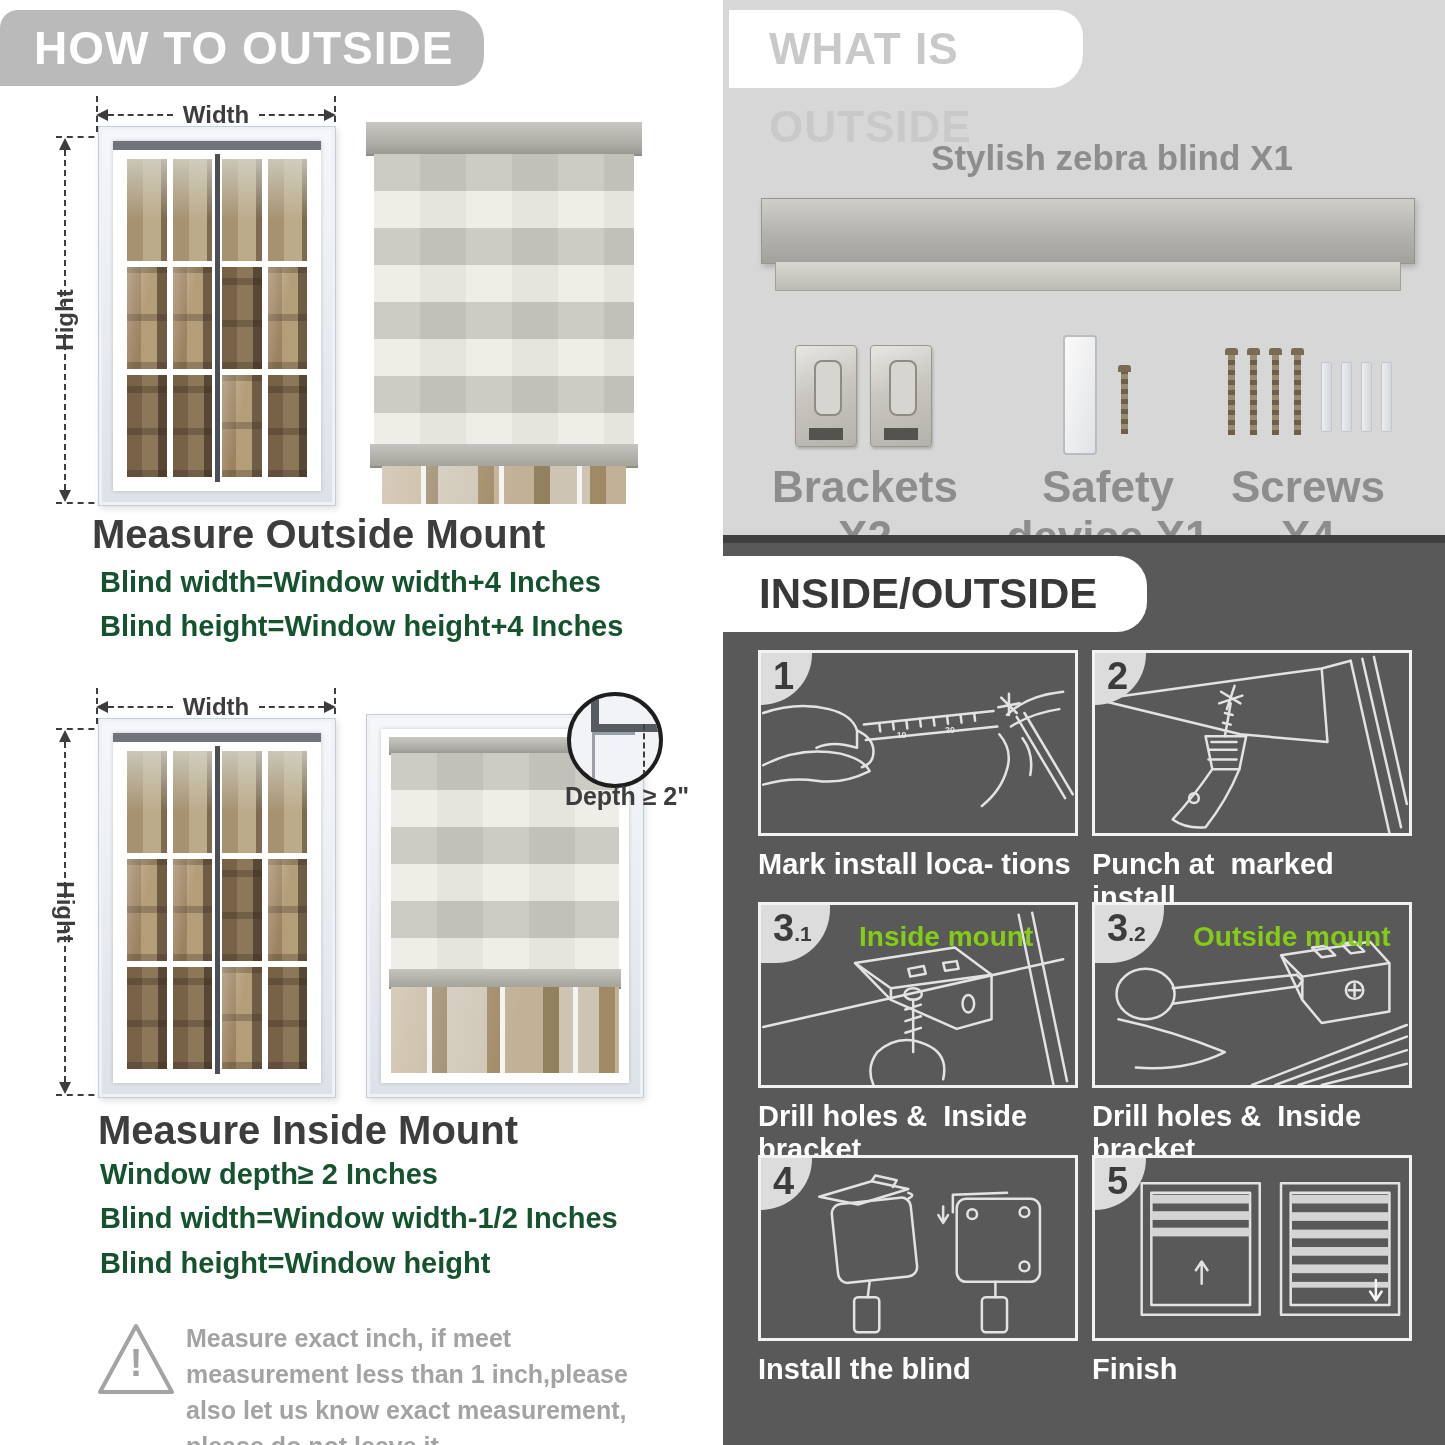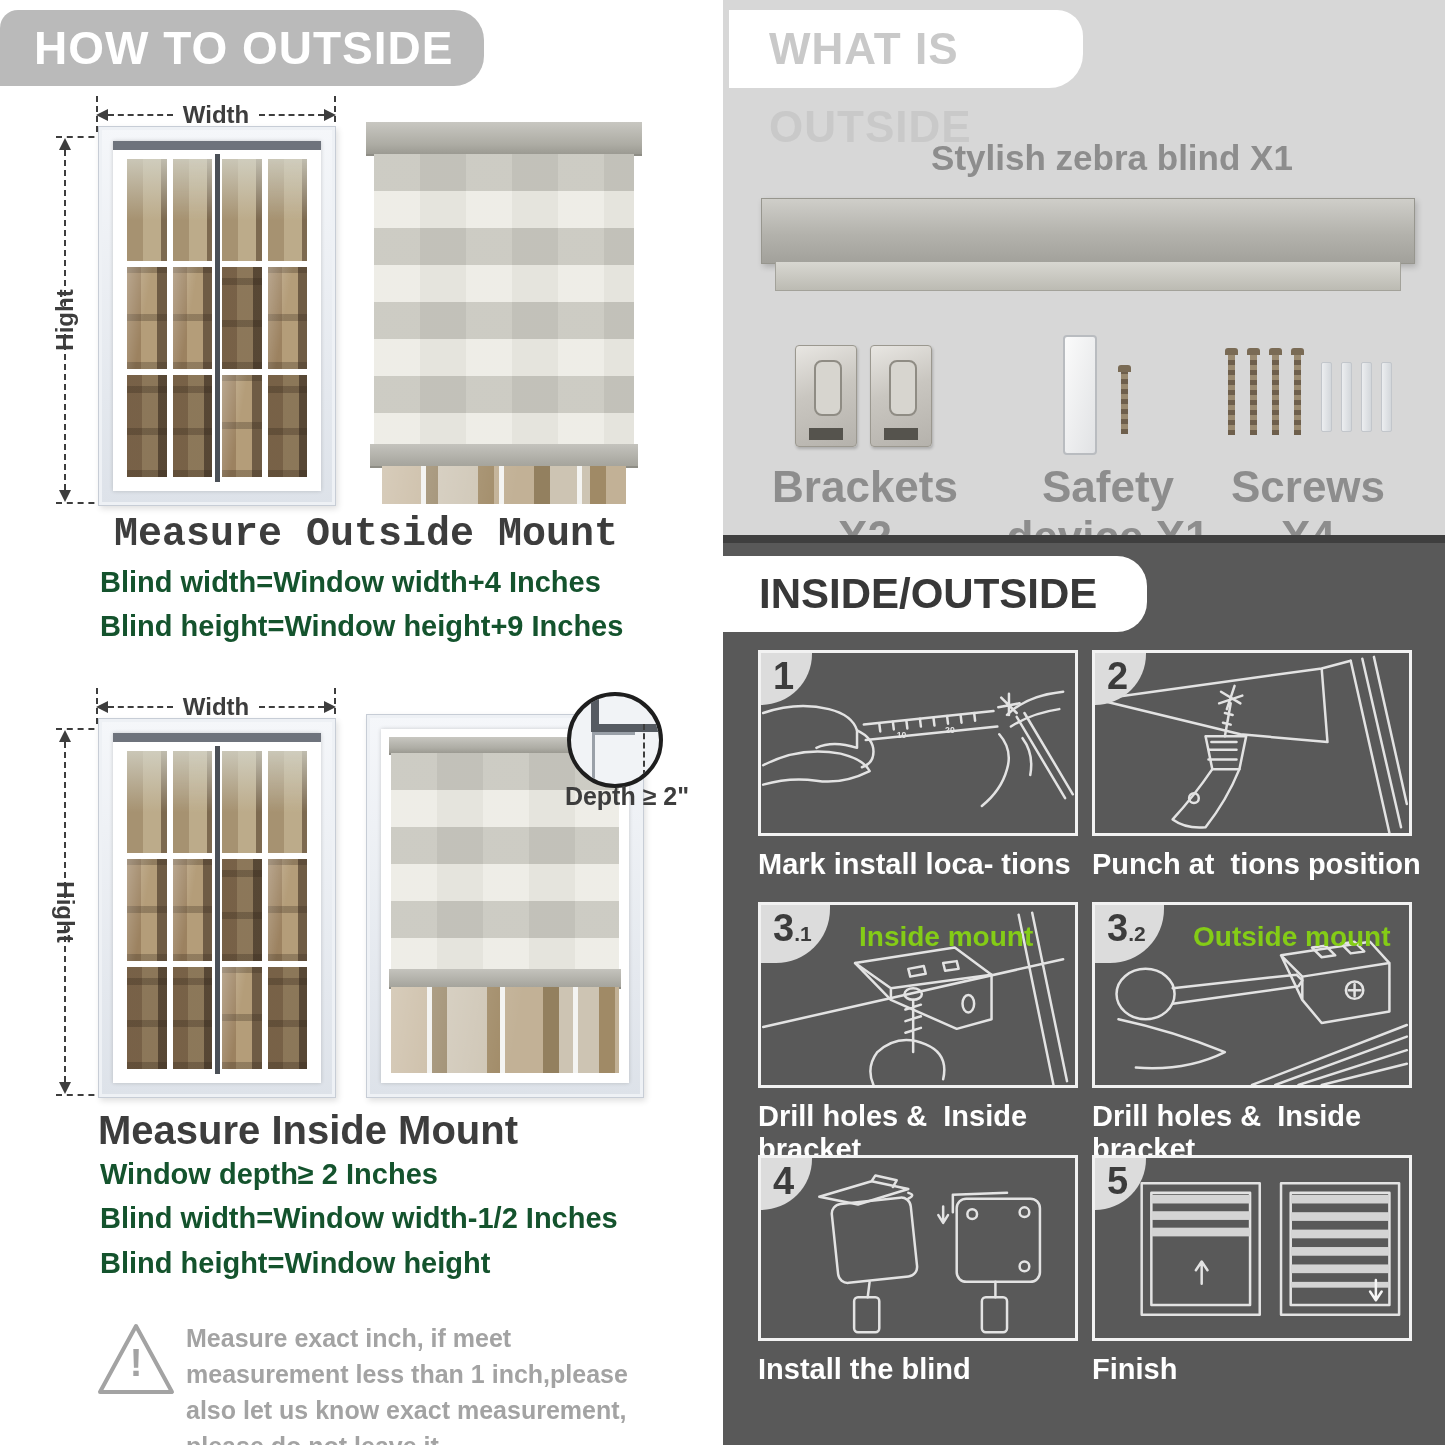--- a/index.html
+++ b/index.html
@@ -163,23 +163,23 @@
     <div class="abs cassette" style="left:0;top:0;right:0;height:32px;"></div>
     <div class="abs zstripes" style="left:8px;right:8px;top:32px;height:290px;"></div>
     <div class="abs zrail" style="left:4px;right:4px;top:322px;height:22px;"></div>
     <div class="abs street" style="left:16px;right:16px;top:344px;bottom:0;">
       <span class="mull" style="left:48%;"></span>
       <span class="mull" style="left:16%;"></span>
       <span class="mull" style="left:80%;"></span>
     </div>
   </div>
 
-  <div class="abs sec-heading" style="left:114px;top:512px;font-family:Liberation Mono, monospace;">Measure Outside Mount</div>
+  <div class="abs sec-heading" style="left:92px;top:512px;">Measure Outside Mount</div>
   <div class="abs formula" style="left:100px;top:566px;">Blind width=Window width+4 Inches</div>
-  <div class="abs formula" style="left:100px;top:610px;">Blind height=Window height+9 Inches</div>
+  <div class="abs formula" style="left:100px;top:610px;">Blind height=Window height+4 Inches</div>
 
   <div class="abs h-arrow" style="left:96px;top:696px;width:240px;">
     <span class="v-endline" style="left:0;"></span>
     <span class="v-endline" style="right:0;"></span>
     <span class="ah ah-left"></span>
     <span class="dash"></span>
     <span class="lbl">Width</span>
     <span class="dash"></span>
     <span class="ah ah-right"></span>
   </div>
@@ -306,21 +306,21 @@
         <path d="M0,48 L232,16 M232,16 L262,8 M0,48 L148,84 L238,92 M232,16 L238,92"></path>
         <path d="M262,8 L302,186 M274,6 L314,180 M286,4 L320,156"></path>
         <path d="M128,40 l20,12 M142,34 l-8,24 M126,52 l24,-8"></path>
         <path d="M138,52 L132,86 M132,62 l8,2 M130,72 l8,2"></path>
         <path d="M112,86 L154,86 L147,120 L119,120 Z M118,92 l26,0 M116,100 l28,0 M115,110 l29,0"></path>
         <path d="M119,120 Q100,148 78,172 M147,120 Q134,152 112,180 M78,172 Q92,182 112,180"></path>
         <circle cx="100" cy="150" r="5"></circle>
       </svg>
       <div class="step-badge"><span>2</span></div>
     </div>
-    <div class="abs step-caption" style="left:369px;top:305px;width:330px;">Punch at  tions position</div>
+    <div class="abs step-caption" style="left:369px;top:305px;width:330px;">Punch at  marked install</div>
 
     <div class="abs step-panel" style="left:35px;top:359px;width:320px;height:186px;padding-left:12px;">
       <svg class="lineart" viewBox="0 0 320 186" fill="none" stroke="#e3e3e3" stroke-width="2.5" stroke-linecap="round" stroke-linejoin="round">
         <path d="M0,126 L310,56 M264,10 L300,186 M278,8 L314,182"></path>
         <path d="M95,60 L198,44 L236,72 L236,118 L200,128 L132,98 Z"></path>
         <path d="M95,60 L132,86 L132,98 M132,86 L236,72"></path>
         <path d="M150,66 l16,-3 l2,8 l-16,3 Z M186,60 l14,-2 l2,8 l-14,2 Z"></path>
         <ellipse cx="212" cy="102" rx="6" ry="9"></ellipse>
         <ellipse cx="155" cy="92" rx="9" ry="6"></ellipse>
         <path d="M155,98 L155,152 M147,108 l16,-5 M147,120 l16,-5 M147,132 l16,-5"></path>

